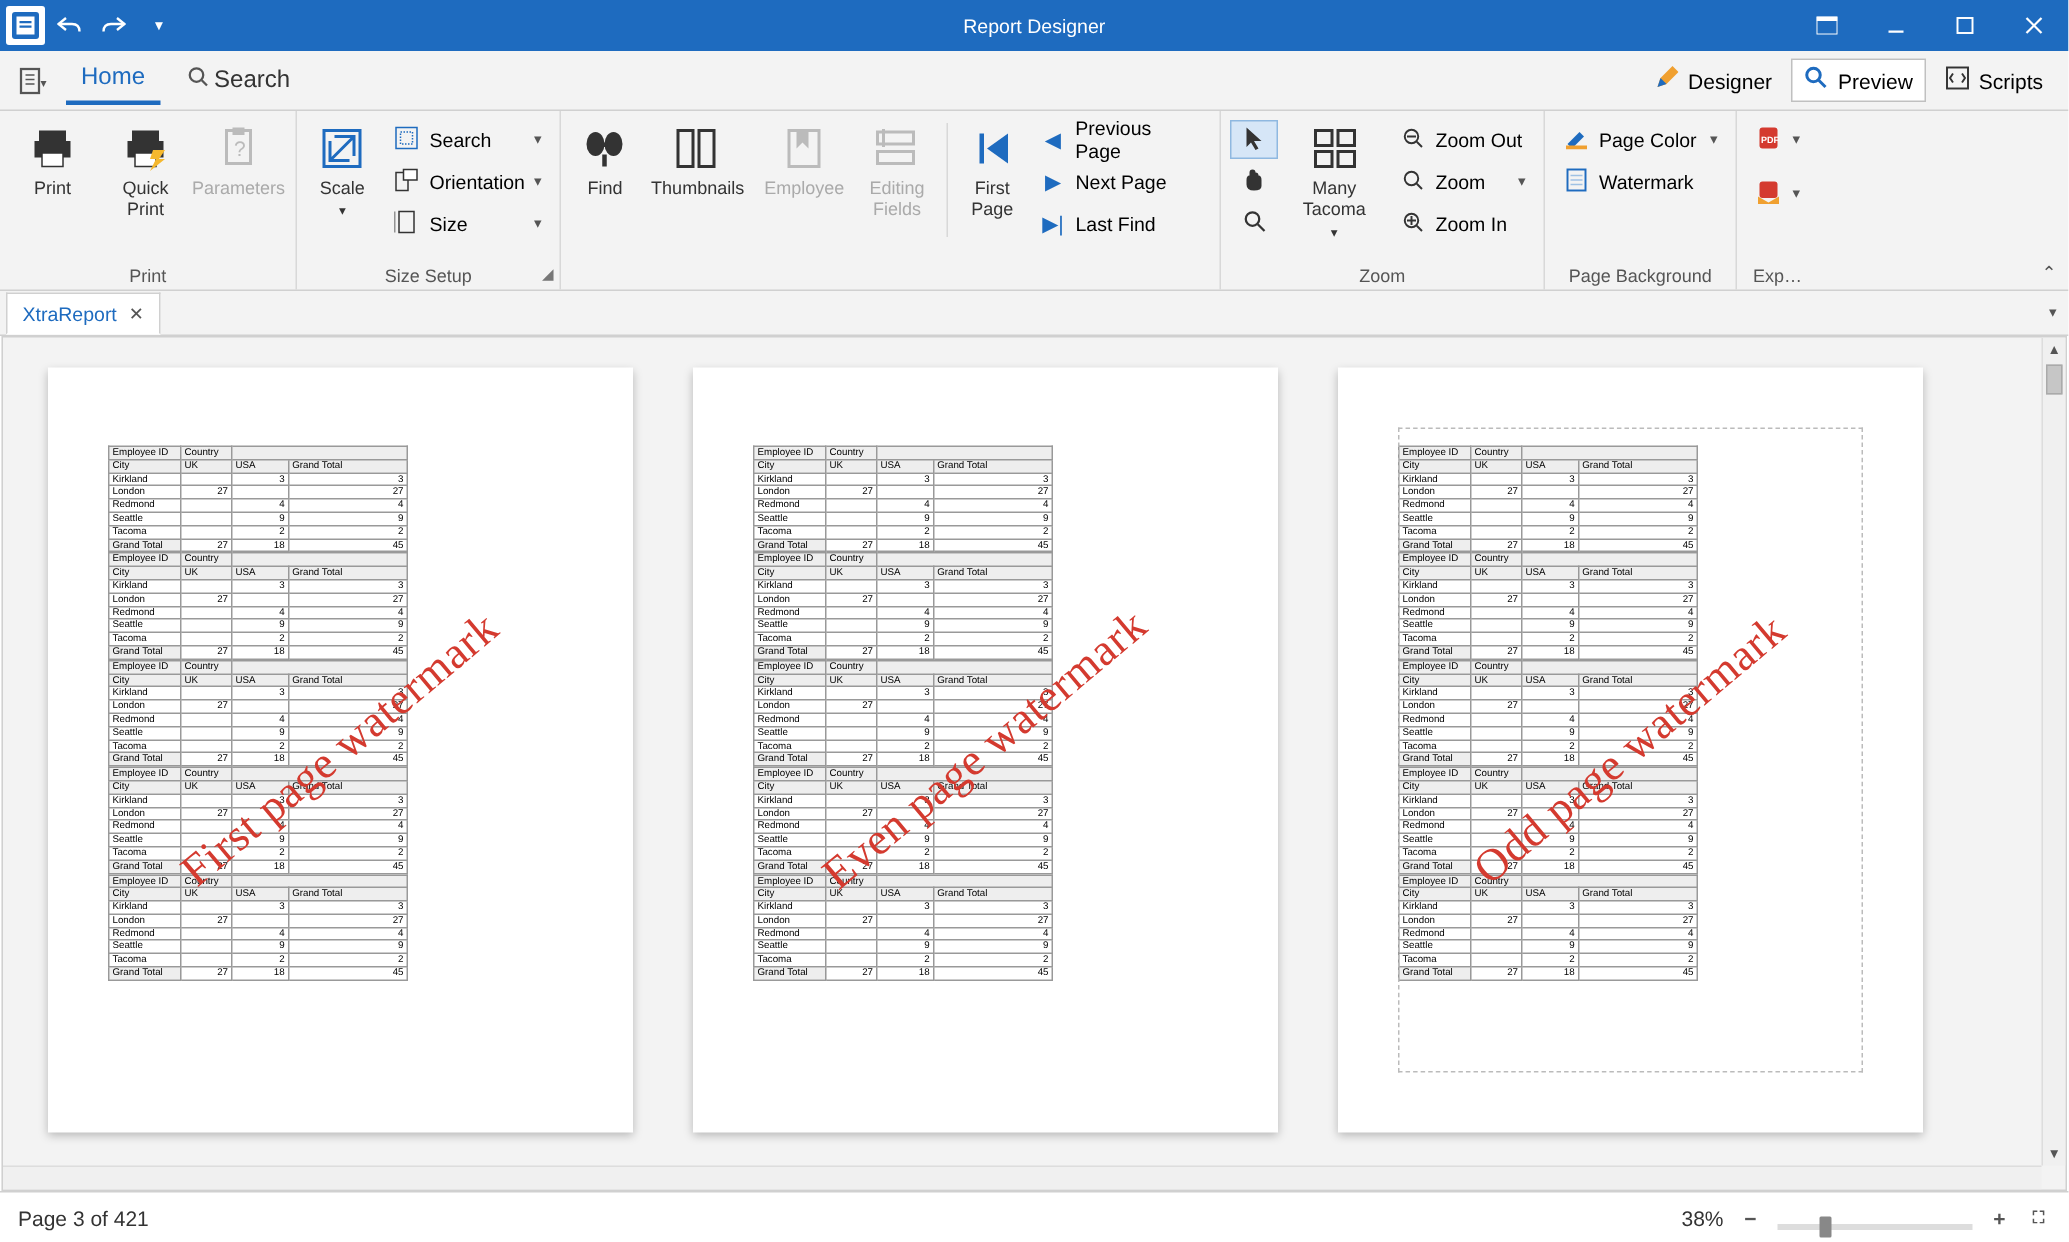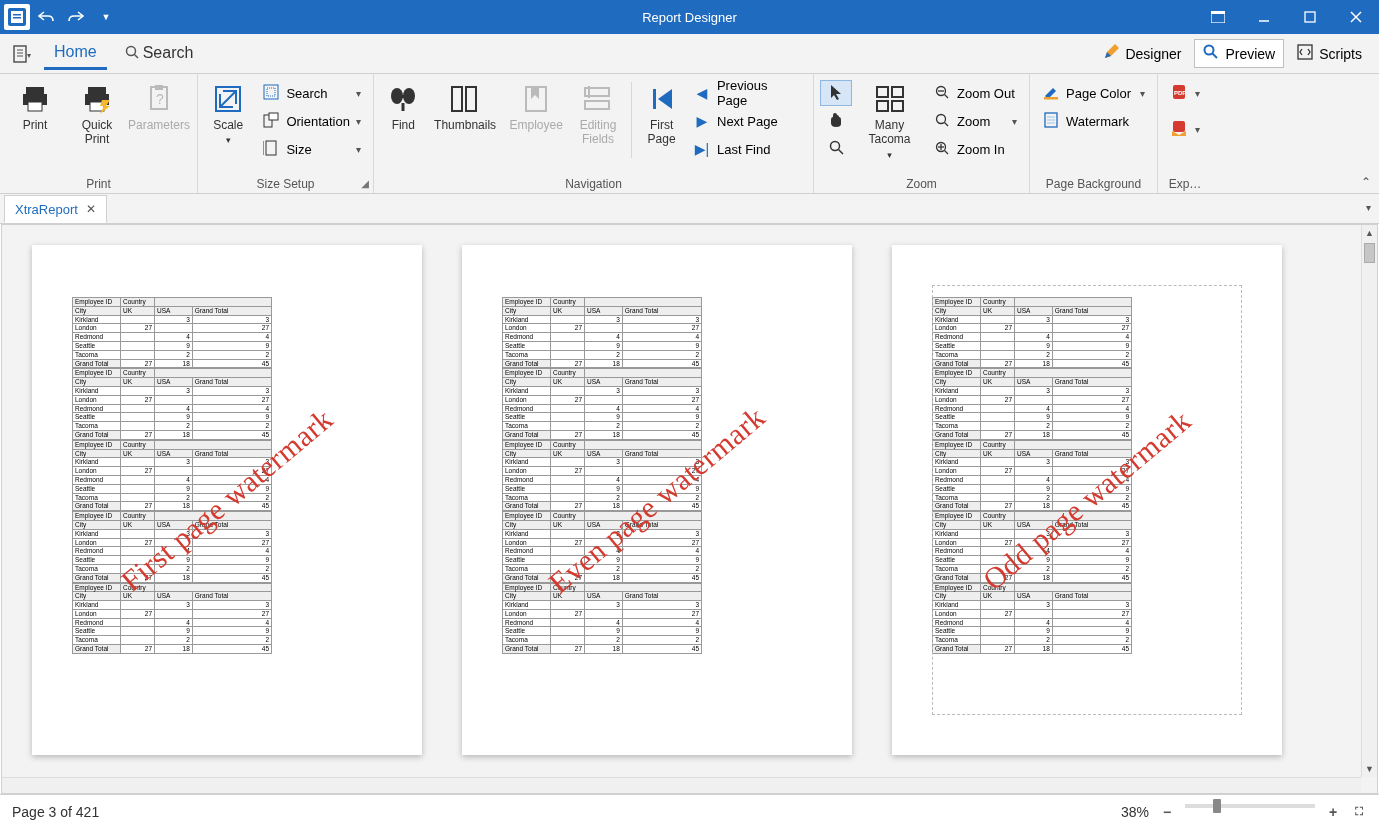--- a/index.html
+++ b/index.html
@@ -42,21 +42,21 @@
 .tbl { width:200px; font-size:6.5px; border-collapse:collapse; margin-bottom:0px;}
 .tbl td { border:1px solid #999; padding:0 2px; line-height:1.2; }
 .tbl .h { background:#eee; }
 .hdr-row td { background:#eee; }
 .scroll-v { position:absolute; right:0; top:0; bottom:16px; width:16px; background:#f0f0f0; border-left:1px solid #ddd;}
 .scroll-v .up, .scroll-v .dn { height:16px; display:flex; align-items:center; justify-content:center; font-size:9px; color:#555; cursor:pointer;}
 .scroll-v .dn { position:absolute; bottom:0; left:0; right:0;}
 .scroll-v .thumb { position:absolute; left:2px; right:2px; top:18px; height:20px; background:#c6c6c6; border:1px solid #aaa; cursor:pointer;}
 .scroll-h { position:absolute; left:0; right:16px; bottom:0; height:16px; background:#f0f0f0; border-top:1px solid #ddd;}
 .statusbar { position:absolute; bottom:0; left:0; right:0; height:34px; background:#fff; border-top:1px solid #d0d0d0; display:flex; align-items:center; padding:0 12px; font-size:14px; color:#333;}
-.status-zoom { margin-left:auto; display:flex; align-items:flex-start; gap:10px;}
+.status-zoom { margin-left:auto; display:flex; align-items:flex-end; gap:10px;}
 .slider { width:130px; height:4px; background:#ddd; position:relative; }
 .slider .knob { position:absolute; top:-5px; left:28px; width:8px; height:14px; background:#888; border-radius:1px; cursor:pointer;}
 .zbtn { width:16px; height:16px; display:flex; align-items:center; justify-content:center; font-size:14px; color:#555; cursor:pointer; font-weight:bold;}
 .dialog-launch { position:absolute; bottom:4px; right:4px; font-size:10px; color:#777; cursor:pointer;}
 .collapse { position:absolute; bottom:4px; right:8px; font-size:12px; color:#555; cursor:pointer;}
 .dropdown-tab { position:absolute; right:4px; top:228px; font-size:10px; color:#555; cursor:pointer;}
 </style>
 </head>
 <body>
 
@@ -296,21 +296,20 @@
         <div class="smallbtn">
             <span class="icn" style="color:#1e6bbf">▶</span>
             <span>Next  Page</span>
           </div>
         <div class="smallbtn">
             <span class="icn" style="color:#1e6bbf">▶|</span>
             <span>Last  Find</span>
           </div>
       </div>
     </div>
-    <div class="rgroup-label">Navigation</div>
   </div>
 
   <div class="rgroup" style="width:216px">
     <div class="rbtns">
       <div class="smallcol" style="min-width:32px">
         <div class="smallbtn active" style="min-width:28px;padding:2px;justify-content:center">
             <span><svg width="14" height="16" viewBox="0 0 14 16">
                 <path d="M2 1 L2 14 L5 11 L8 16 L10 15 L7 10 L12 10 Z" fill="#333"></path>
               </svg></span>
           </div>

